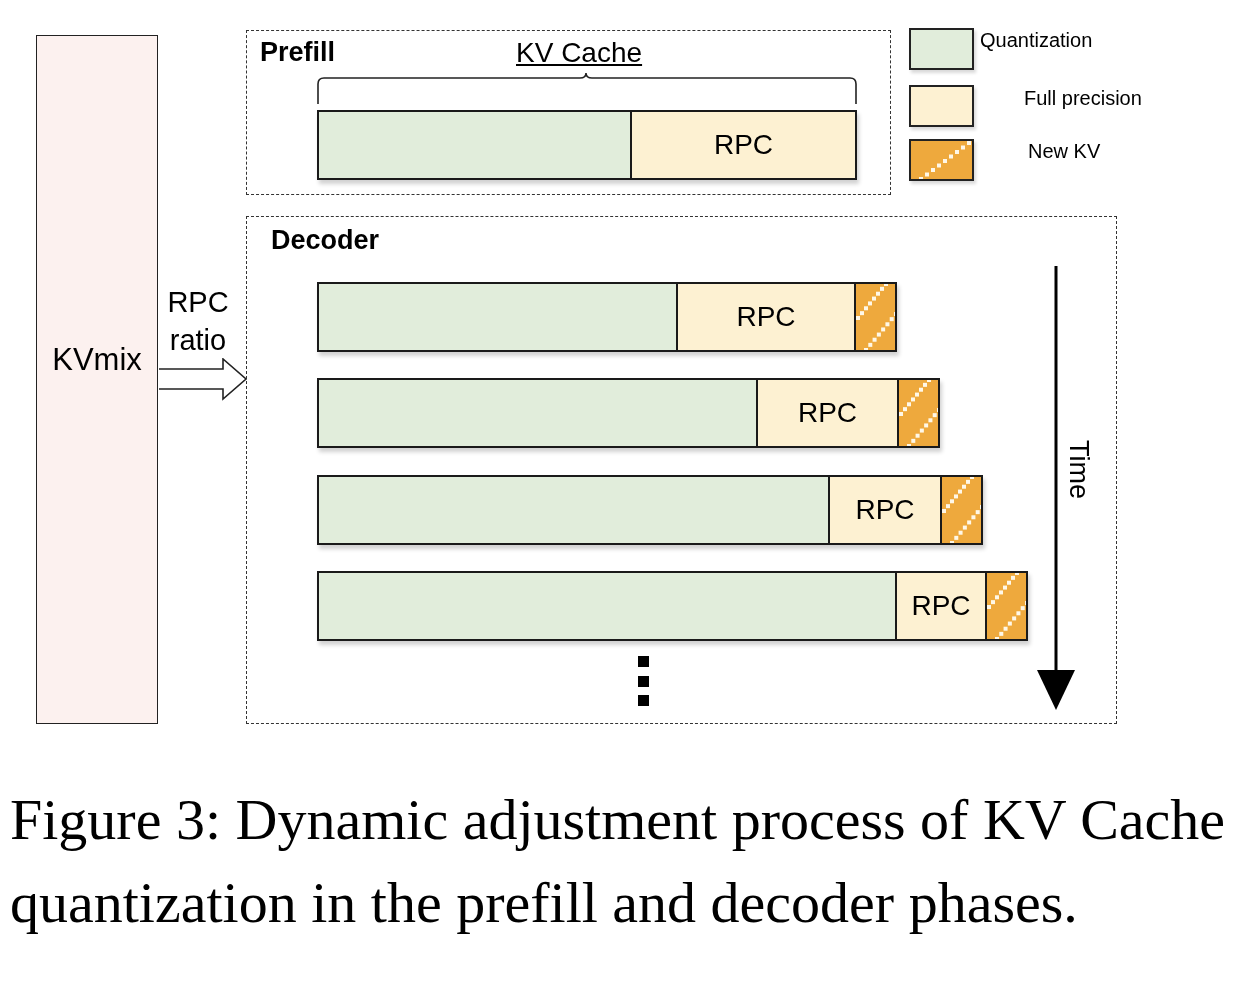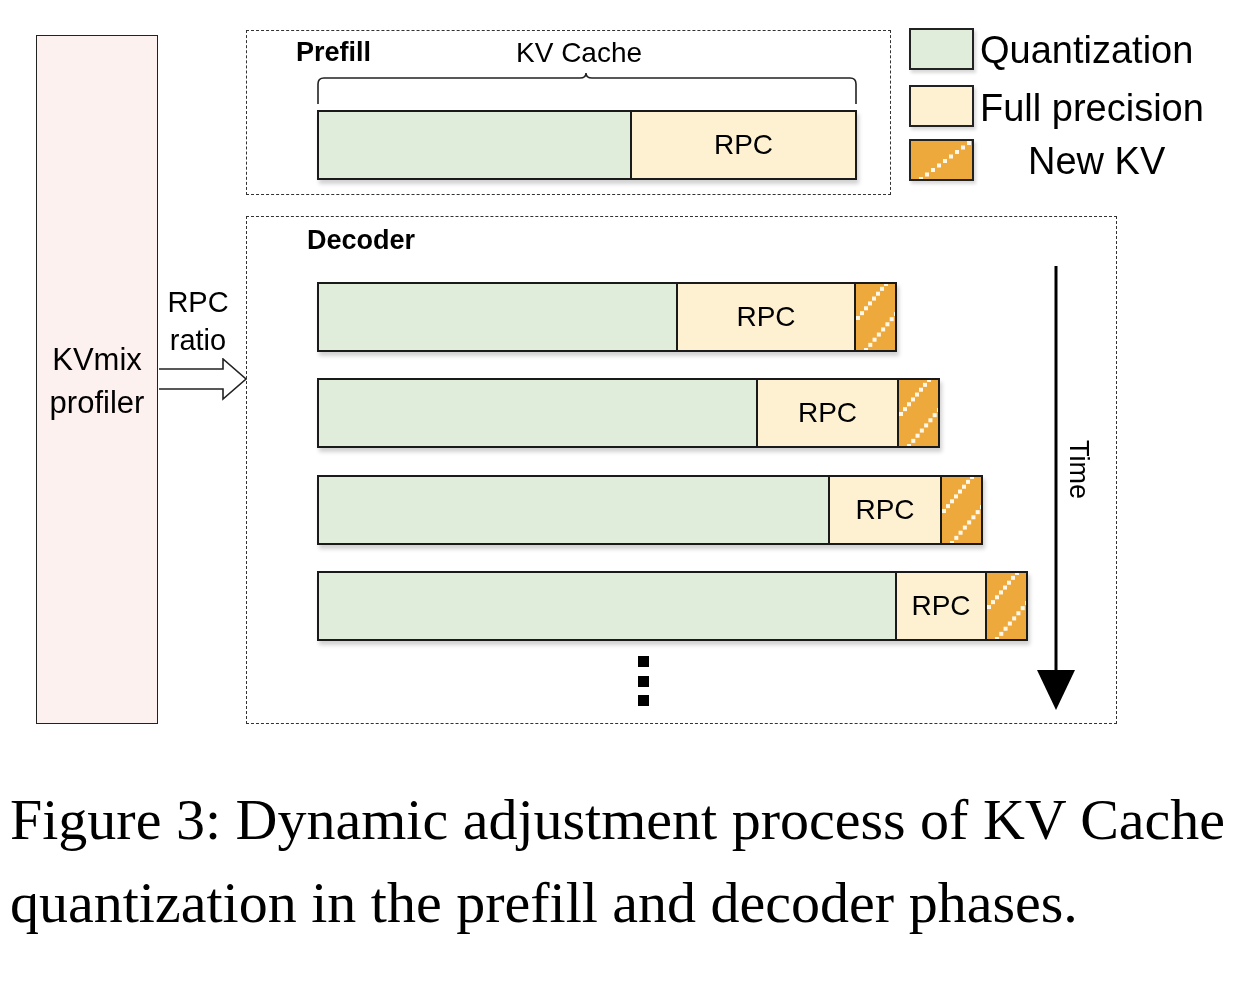--- a/index.html
+++ b/index.html
@@ -4,42 +4,41 @@
 <style>
   html, body { margin: 0; padding: 0; background: #ffffff; }
   body { width: 1236px; height: 1002px; position: relative; overflow: hidden; font-family: "Liberation Sans", sans-serif; color: #000; }
   .abs { position: absolute; }
   .profiler { left: 36px; top: 35px; width: 122px; height: 689px; background: #fcf1ef; border: 1.5px solid #222; box-sizing: border-box; }
   .profiler-label { left: 36px; top: 338px; width: 122px; text-align: center; font-size: 31px; line-height: 43px; }
   .rpc-ratio { left: 158px; top: 283px; width: 80px; text-align: center; font-size: 29px; line-height: 38px; }
   .dashbox { border: 1.6px dashed #333; box-sizing: border-box; }
   .prefill-box { left: 246px; top: 30px; width: 645px; height: 165px; }
   .decoder-box { left: 246px; top: 216px; width: 871px; height: 508px; }
-  .section-title { font-weight: bold; font-size: 27px; margin-left: 36px; }
+  .section-title { font-weight: bold; font-size: 27px; }
   .prefill-title { left: 260px; top: 37px; }
   .decoder-title { left: 271px; top: 225px; }
-  .kvcache-label { left: 516px; top: 37px; font-size: 28px; }
+  .kvcache-label { left: 516px; top: 37px; font-size: 28px; text-decoration: underline; }
   .seg { position: absolute; box-sizing: border-box; border: 2px solid #1a1a1a; }
   .quant { background: #e1eddb; }
   .full { background: #fdf1d2; display: flex; align-items: center; justify-content: center; font-size: 28px; }
   .newkv { background: #eea93d; overflow: hidden; }
   .bar { position: absolute; height: 70px; box-shadow: 2px 4px 4px rgba(0,0,0,0.18); }
   .legend-swatch { position: absolute; width: 65px; height: 42px; box-sizing: border-box; border: 2px solid #222; box-shadow: 2px 3px 3px rgba(0,0,0,0.15); }
-  .legend-label { position: absolute; font-size: 38px; }
+  .legend-label { position: absolute; font-size: 20px; }
   .time-label { left: 1055px; top: 455px; font-size: 27px; transform: rotate(90deg); transform-origin: left top; white-space: nowrap; }
   .caption { left: 10px; top: 778px; width: 1220px; font-family: "Liberation Serif", serif; font-size: 58px; line-height: 83px; }
   .dot { position: absolute; width: 11px; height: 11px; background: #000; left: 638px; }
 </style>
 </head>
 <body>
 
 <div class="abs profiler"></div>
 <div class="abs profiler-label">
   <div>KVmix</div>
-  <div>profiler</div>
 </div>
 
 <div class="abs rpc-ratio">
   <div>RPC</div>
   <div>ratio</div>
 </div>
 <svg class="abs" style="left:158px;top:358px" width="92" height="46">
   <path d="M1,11 L65,11 L65,1 L88,21 L65,41 L65,31 L1,31" fill="#fff" stroke="#222" stroke-width="1.6"></path>
 </svg>
 
@@ -53,21 +52,21 @@
   <div class="seg quant" id="prefill-quant" style="left: 0px; top: 0px; width: 315px; height: 70px;"></div>
   <div class="seg full" id="prefill-full" style="left: 313px; top: 0px; width: 227px; height: 70px;">
     <span>RPC</span>
   </div>
 </div>
 
 <div>
   <div class="legend-swatch quant" style="left:909px;top:28px"></div>
   <div class="legend-label" style="left:980px;top:29px">Quantization</div>
   <div class="legend-swatch full" style="left:909px;top:85px"></div>
-  <div class="legend-label" style="left:980px;top:87px">Full precision</div>
+  <div class="legend-label" style="left:1024px;top:87px">Full precision</div>
   <div class="legend-swatch newkv" style="left:909px;top:139px">
     <svg width="61" height="38">
         <g class="dotline"></g>
         <rect x="8" y="36" width="4" height="4" fill="#fff8e8"></rect>
         <rect x="14" y="31.5" width="4" height="4" fill="#fff8e8"></rect>
         <rect x="20" y="27" width="4" height="4" fill="#fff8e8"></rect>
         <rect x="26" y="22.5" width="4" height="4" fill="#fff8e8"></rect>
         <rect x="32" y="18" width="4" height="4" fill="#fff8e8"></rect>
         <rect x="38" y="13.5" width="4" height="4" fill="#fff8e8"></rect>
         <rect x="44" y="9" width="4" height="4" fill="#fff8e8"></rect>

